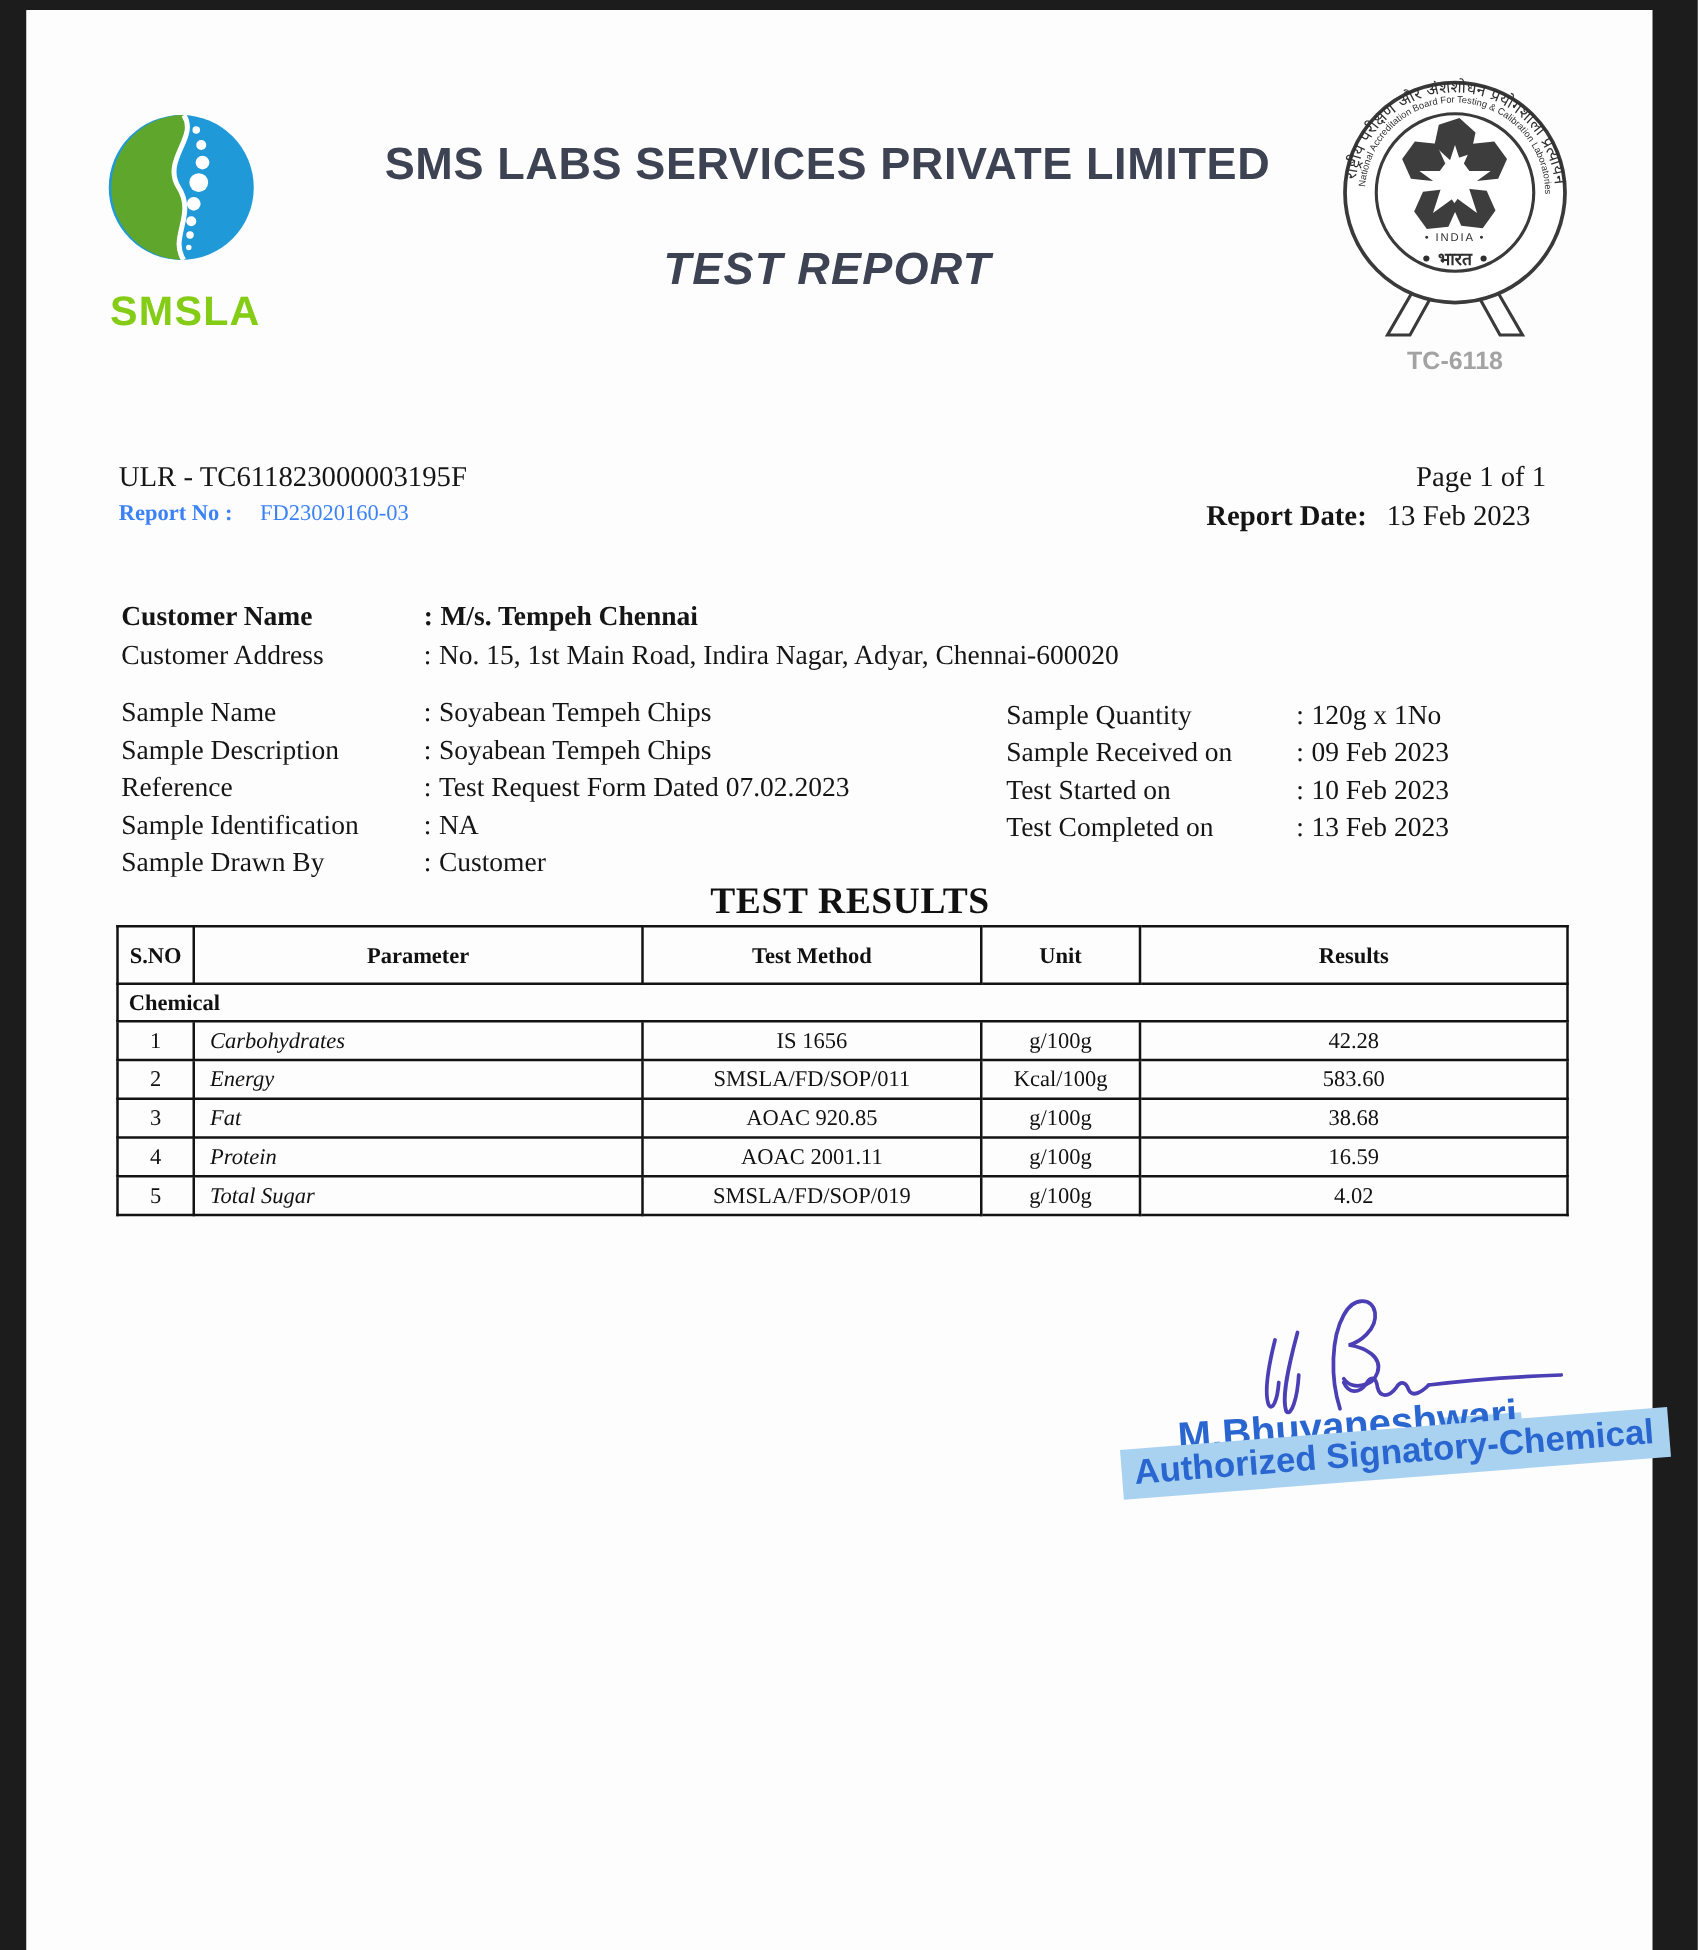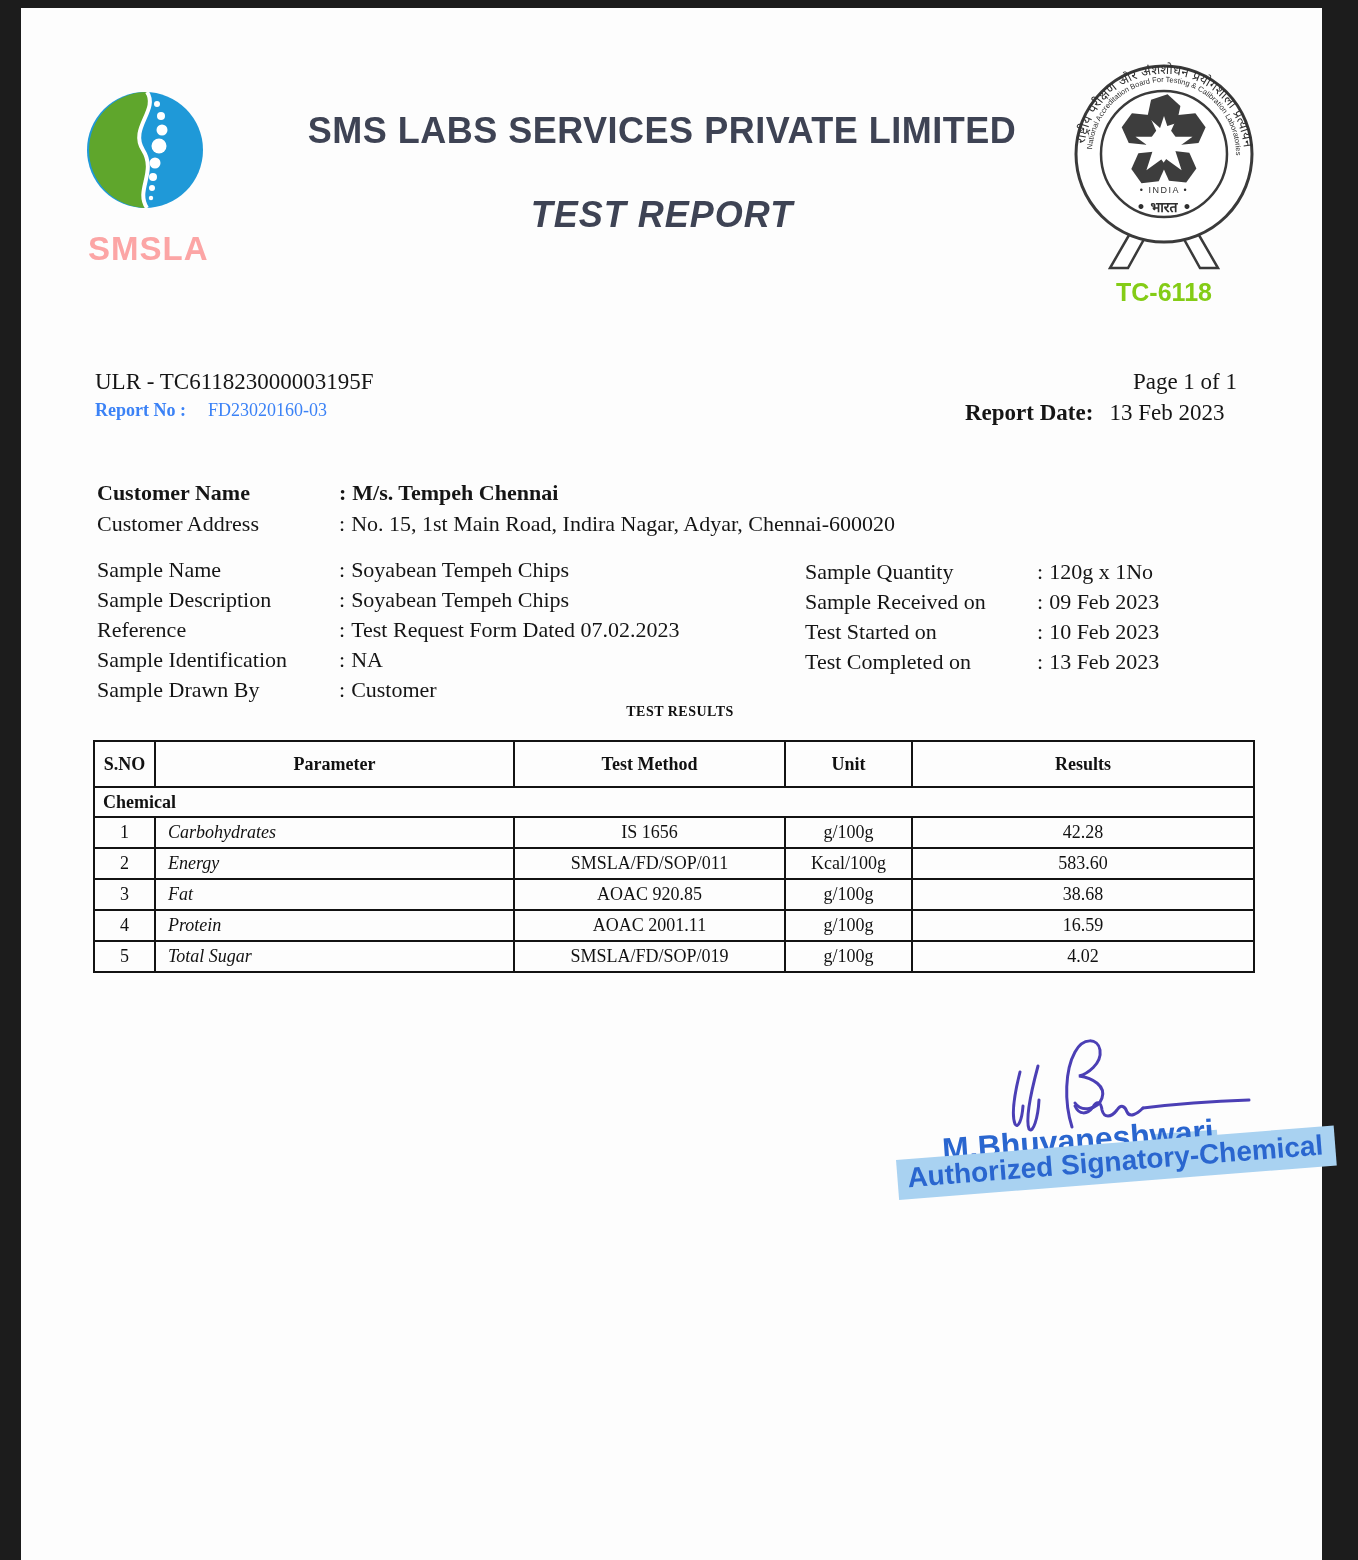--- a/index.html
+++ b/index.html
@@ -6,31 +6,31 @@
   body { background:#111; font-family:"Liberation Serif", "DejaVu Serif", serif; }
   .stage { position:relative; width:1358px; height:1560px; background:#1c1c1c; overflow:hidden; }
   .paper { position:absolute; left:21px; top:8px; width:1301px; height:1552px; background:#fdfdfd; }
 
   .abs { position:absolute; }
 
   
   .brand-logo { left:85px; top:88px; width:120px; height:128px; }
   .brand-name { left:88px; top:230px; width:118px; text-align:center;
                 font-family:"Liberation Sans", sans-serif; font-weight:bold;
-                font-size:33px; color:#fca5a5; letter-spacing:1px; }
+                font-size:33px; color:#84cc16; letter-spacing:1px; }
   .company-name { left:262px; top:110px; width:800px; text-align:center;
                   font-family:"Liberation Sans", sans-serif; font-weight:bold;
                   font-size:36px; color:#3e4354; letter-spacing:0.5px; }
   .report-title { left:262px; top:194px; width:800px; text-align:center;
                   font-family:"Liberation Sans", sans-serif; font-weight:bold;
                   font-size:36px; color:#3e4354; letter-spacing:1px;font-style:italic; }
   .seal { left:1068px; top:62px; width:192px; height:212px; }
   .seal-code { left:1080px; top:278px; width:168px; text-align:center;
                font-family:"Liberation Sans", sans-serif; font-weight:bold;
-               font-size:25px; color:#84cc16; }
+               font-size:20px; color:#a3a3a3; }
 
   
   .ulr-line { left:95px; top:369px; font-size:23px; color:#151515; }
   .repno-row { left:95px; top:400px; font-size:18px; color:#3b82f6; }
   .repno-row .lbl { font-weight:bold; }
   .repno-row .val { margin-left:22px; }
   .page-info { left:997px; top:369px; width:240px; text-align:right; font-size:23px; color:#151515; }
   .repdate-row { left:965px; top:400px; font-size:23px; color:#151515; }
   .repdate-row .lbl { font-weight:bold; }
   .repdate-row .val { margin-left:16px; }
@@ -38,21 +38,21 @@
   
   .kv { font-size:22px; color:#151515; white-space:nowrap; }
   .kv .kl { display:inline-block; width:242px; vertical-align:top; }
   .kv .sep::before { content:":"; }
   .kv .kval { margin-left:6px; }
   .kv.bold { font-weight:bold; }
   .kv-r .kl { width:232px; }
 
   
   .results-title { left:480px; top:704px; width:400px; text-align:center;
-                   font-size:14px; font-weight:bold; color:#111; letter-spacing:0.5px; }
+                   font-size:30px; font-weight:bold; color:#111; letter-spacing:0.5px; }
   table.results { left:93px; top:740px; width:1160px; border-collapse:collapse;
                   position:absolute; table-layout:fixed; font-size:18px; color:#111;
                   border:2px solid #131313; }
   table.results th, table.results td { border:2px solid #131313; padding:2px 6px; }
   table.results th { height:46px; font-weight:bold; text-align:center; }
   table.results td { height:31px; text-align:center; }
   table.results td.param { text-align:left; padding-left:12px;font-style:italic; }
   table.results td.group { text-align:left; font-weight:bold; padding-left:8px; height:30px; }
   .c-sno { width:61px; } .c-param { width:359px; } .c-method { width:271px; }
   .c-unit { width:127px; } .c-res { width:342px; }

